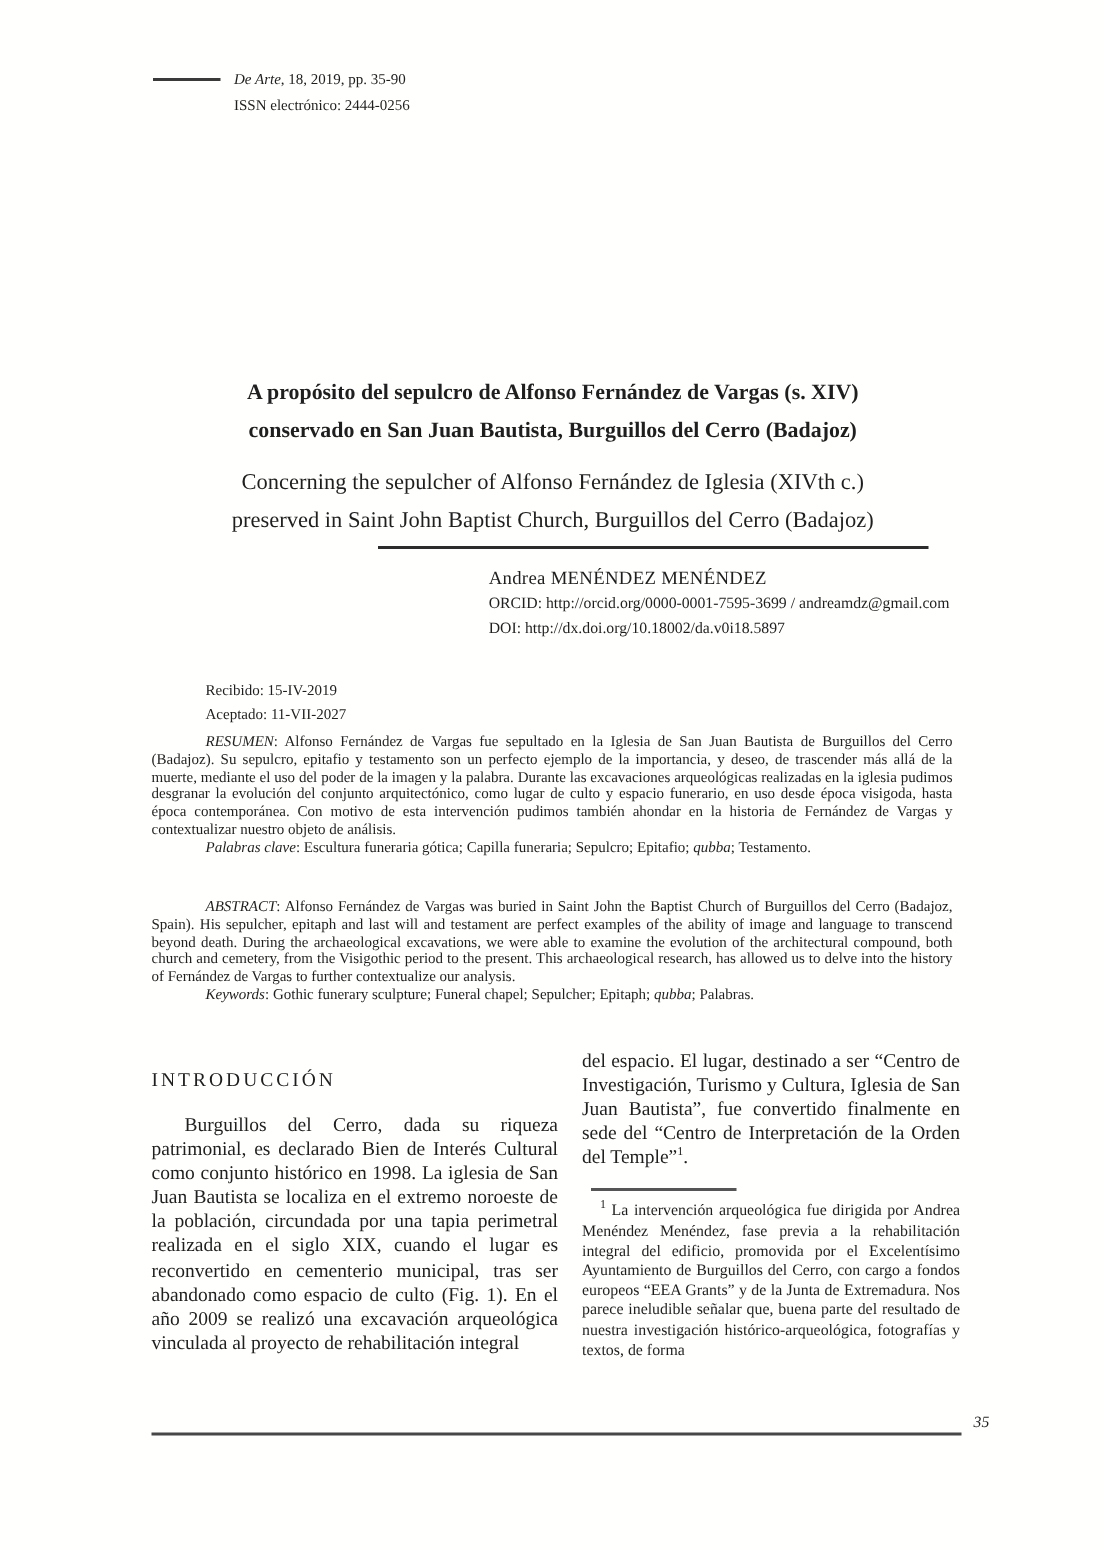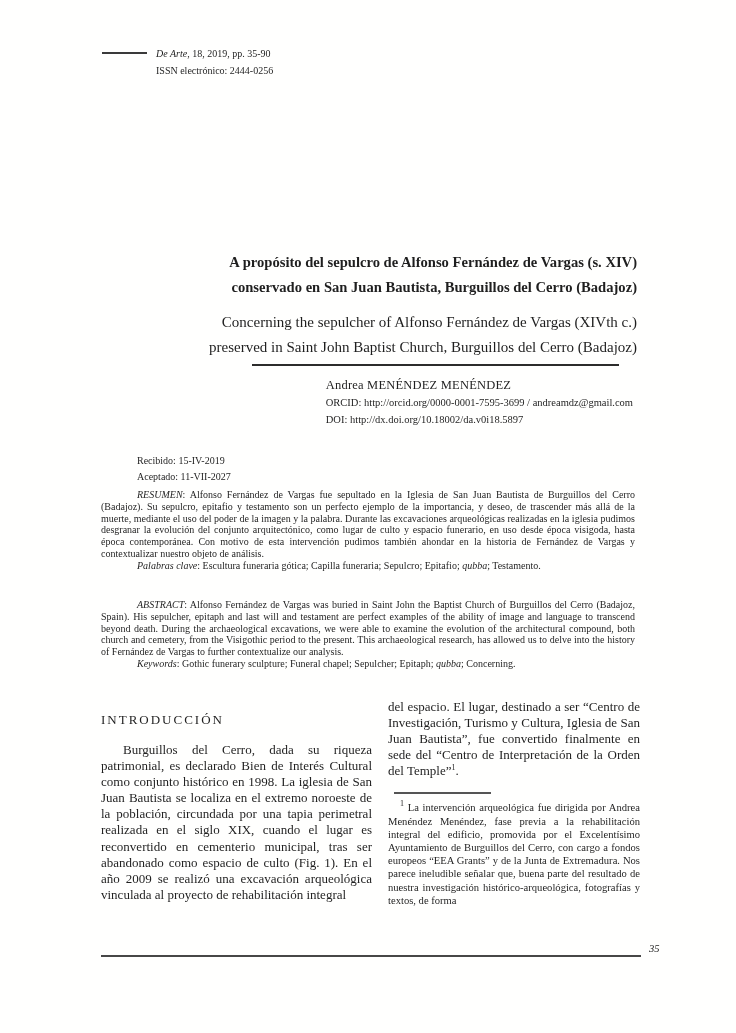--- a/index.html
+++ b/index.html
@@ -11,21 +11,21 @@
   }
   .page{position:relative;width:736px;height:1033px;overflow:hidden;background:#fffffe;}
 
   
   .journal-header{position:absolute;left:102px;top:45px;display:flex;font-size:10px;line-height:17px;}
   .header-rule{display:block;width:45px;height:2px;background:#3a3a3a;margin-top:7px;margin-right:9px;flex:0 0 auto;}
   .header-lines{display:block;}
   .jcite em{font-style:italic;}
 
   
-  .title-es,.title-en{position:absolute;left:100px;width:537px;text-align:right;margin:0;}
+  .title-es,.title-en{position:absolute;left:100px;width:537px;text-align:center;margin:0;}
   .title-es{top:250px;font-size:14.6px;font-weight:bold;line-height:25px;}
   .title-en{top:310px;font-size:15px;font-weight:normal;line-height:25px;}
   .tline{display:block;}
   .title-rule{position:absolute;left:252px;top:364px;width:367px;height:2px;background:#2c2c2c;}
 
   
   .author-block{position:absolute;right:103px;top:377px;text-align:left;}
   .author-name{font-size:12.5px;line-height:17px;letter-spacing:.2px;}
   .author-meta{font-size:10.5px;line-height:17px;}
 
@@ -68,21 +68,21 @@
       <div class="jissn">ISSN electrónico: 2444-0256</div>
     </div>
   </div>
 
   <h1 class="title-es">
     <span class="tline">A propósito del sepulcro de Alfonso Fernández de Vargas (s. XIV)</span>
     <span class="tline">conservado en San Juan Bautista, Burguillos del Cerro (Badajoz)</span>
   </h1>
 
   <h2 class="title-en">
-    <span class="tline">Concerning the sepulcher of Alfonso Fernández de Vargas (XIVth c.)</span>
+    <span class="tline">Concerning the sepulcher of Alfonso Fernández de Iglesia (XIVth c.)</span>
     <span class="tline">preserved in Saint John Baptist Church, Burguillos del Cerro (Badajoz)</span>
   </h2>
 
   <div class="title-rule"></div>
 
   <div class="author-block">
     <div class="author-name">Andrea MENÉNDEZ MENÉNDEZ</div>
     <div class="author-meta">ORCID: http://orcid.org/0000-0001-7595-3699 / andreamdz@gmail.com</div>
     <div class="author-meta">DOI: http://dx.doi.org/10.18002/da.v0i18.5897</div>
   </div>
@@ -92,21 +92,21 @@
     <div>Aceptado: 11-VII-2027</div>
   </div>
 
   <section class="abstract-block" id="resumen">
     <p><em>RESUMEN</em><span>: Alfonso Fernández de Vargas fue sepultado en la Iglesia de San Juan Bautista de Burguillos del Cerro (Badajoz). Su sepulcro, epitafio y testamento son un perfecto ejemplo de la importancia, y deseo, de trascender más allá de la muerte, mediante el uso del poder de la imagen y la palabra. Durante las excavaciones arqueológicas realizadas en la iglesia pudimos desgranar la evolución del conjunto arquitectónico, como lugar de culto y espacio funerario, en uso desde época visigoda, hasta época contemporánea. Con motivo de esta intervención pudimos también ahondar en la historia de Fernández de Vargas y contextualizar nuestro objeto de análisis.</span></p>
     <p><em>Palabras clave</em><span>: Escultura funeraria gótica; Capilla funeraria; Sepulcro; Epitafio; </span><em>qubba</em><span>; Testamento.</span></p>
   </section>
 
   <section class="abstract-block" id="abstract">
     <p><em>ABSTRACT</em><span>: Alfonso Fernández de Vargas was buried in Saint John the Baptist Church of Burguillos del Cerro (Badajoz, Spain). His sepulcher, epitaph and last will and testament are perfect examples of the ability of image and language to transcend beyond death. During the archaeological excavations, we were able to examine the evolution of the architectural compound, both church and cemetery, from the Visigothic period to the present. This archaeological research, has allowed us to delve into the history of Fernández de Vargas to further contextualize our analysis.</span></p>
-    <p><em>Keywords</em><span>: Gothic funerary sculpture; Funeral chapel; Sepulcher; Epitaph; </span><em>qubba</em><span>; Concerning.</span></p>
+    <p><em>Keywords</em><span>: Gothic funerary sculpture; Funeral chapel; Sepulcher; Epitaph; </span><em>qubba</em><span>; Palabras.</span></p>
   </section>
 
   <section class="columns">
     <div class="col-left">
       <h3 class="intro-heading">INTRODUCCIÓN</h3>
       <p class="body-par indent">Burguillos del Cerro, dada su riqueza patrimonial, es declarado Bien de Interés Cultural como conjunto histórico en 1998. La iglesia de San Juan Bautista se localiza en el extremo noroeste de la población, circunda­da por una tapia perimetral realizada en el siglo XIX, cuando el lugar es reconvertido en cementerio municipal, tras ser abandonado como espacio de culto (Fig. 1). En el año 2009 se realizó una excavación arqueológica vin­culada al proyecto de rehabilitación integral</p>
     </div>
     <div class="col-right">
       <p class="body-par"><span>del espacio. El lugar, destinado a ser “Centro de Investigación, Turismo y Cultura, Iglesia de San Juan Bautista”, fue convertido final­mente en sede del “Centro de Interpretación de la Orden del Temple”</span><sup>1</sup><span>.</span></p>
       <div class="fn-rule"></div>

